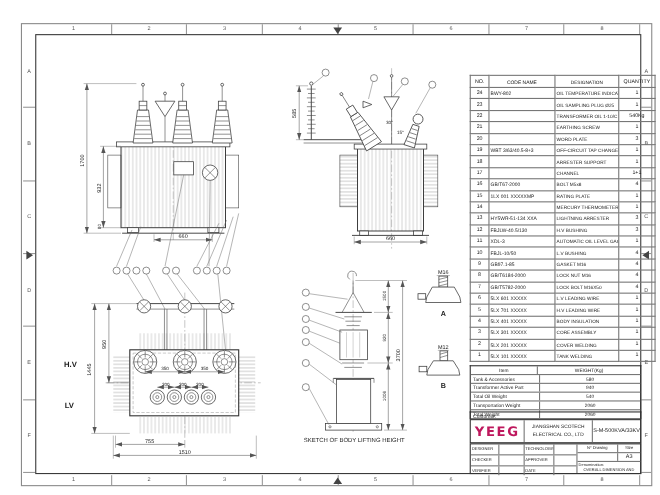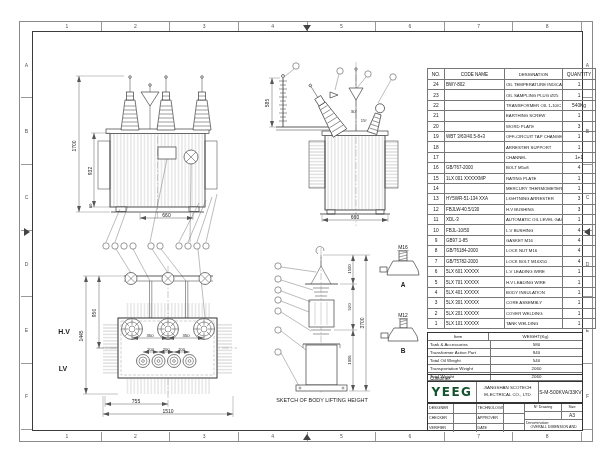--- a/index.html
+++ b/index.html
@@ -54,21 +54,21 @@
   .weight-block{position:absolute;left:427px;top:332px;width:156px;border:1px solid #333;
        border-bottom:none;box-sizing:border-box;}
   .wrow{display:flex;height:7px;border-bottom:.5px solid #777;font-size:4.4px;line-height:7px;}
   .wrow .wlabel{width:60px;border-right:.5px solid #777;padding-left:2px;overflow:hidden;white-space:nowrap;}
   .wrow .wval{flex:1;text-align:center;overflow:hidden;}
   .customer-row{position:absolute;left:427px;top:374px;width:156px;height:7px;box-sizing:border-box;
        border:1px solid #333;border-bottom:none;font-size:4.6px;line-height:7px;padding-left:2px;}
   .logo-row{position:absolute;left:427px;top:381px;width:156px;height:22px;display:flex;box-sizing:border-box;
        border:1px solid #333;}
   .logo-cell{width:48px;border-right:.5px solid #777;display:flex;align-items:center;justify-content:center;
-       font-family:"DejaVu Sans",sans-serif;font-size:12px;font-weight:bold;letter-spacing:1.5px;color:#14532d;}
+       font-family:"DejaVu Sans",sans-serif;font-size:12px;font-weight:bold;letter-spacing:1.5px;color:#be185d;}
   .company-cell{width:61px;border-right:.5px solid #777;display:flex;flex-direction:column;align-items:center;
        justify-content:center;font-size:4.4px;text-align:center;line-height:1.5;}
   .model-cell{flex:1;display:flex;align-items:center;justify-content:center;font-size:5px;text-align:center;}
   .tb-grid{position:absolute;left:427px;top:403px;width:156px;height:28px;box-sizing:border-box;
        border:1px solid #333;display:flex;}
   .tb-left{width:96px;border-right:.5px solid #777;display:flex;flex-direction:column;}
   .tb-lrow{flex:1;display:flex;border-bottom:.5px solid #777;}
   .tb-lrow:last-child{border-bottom:none;}
   .tb-lcell{font-size:3.7px;line-height:8.8px;padding-left:1px;overflow:hidden;white-space:nowrap;border-right:.5px solid #777;}
   .tb-lcell.w1{width:25px;} .tb-lcell.w2{width:22px;} .tb-lcell.w3{width:27px;} .tb-lcell.w4{width:20px;border-right:none;}

